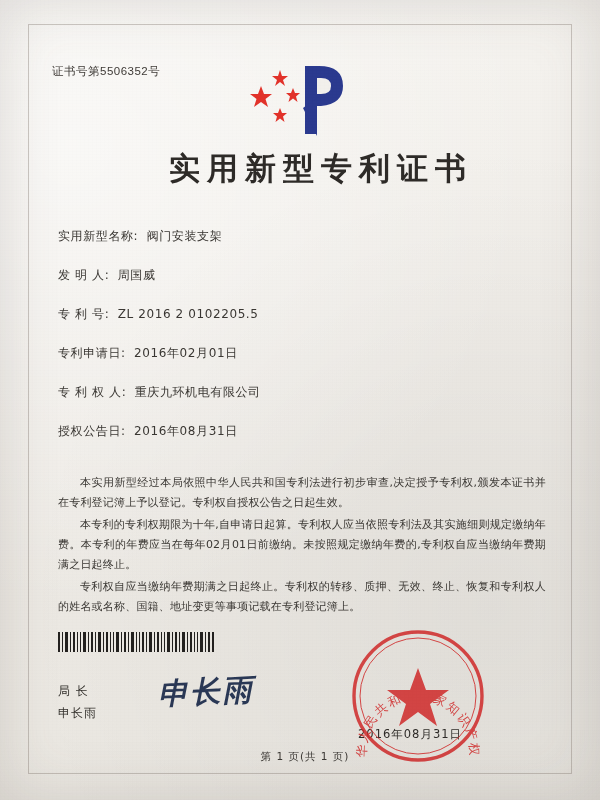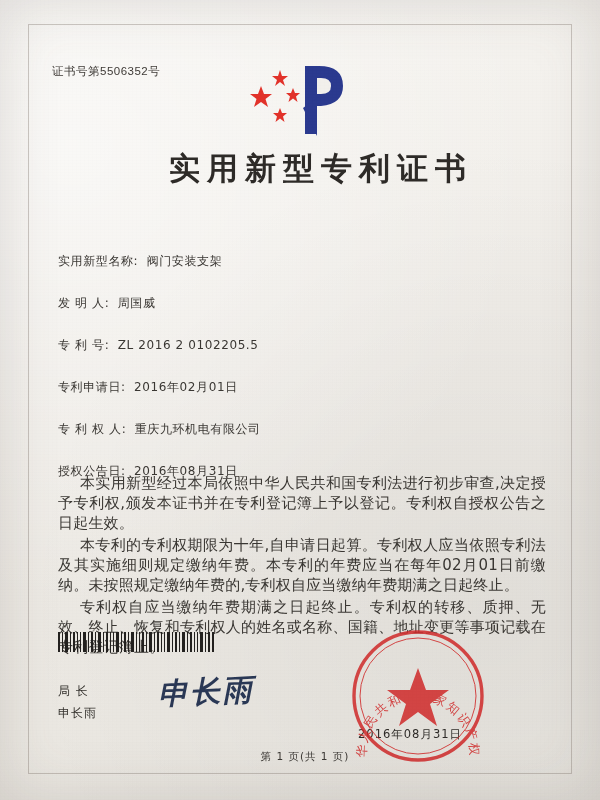--- a/index.html
+++ b/index.html
@@ -88,36 +88,35 @@
     left: 58px;
     top: 228px;
     width: 480px;
   }
   .field-row {
     font-size: 12px;
     color: #3a3733;
     margin-bottom: 22px;
     letter-spacing: 0.6px;
     white-space: nowrap;
-    margin-top: 25px;
   }
   .field-label {
     display: inline-block;
   }
   .field-value {
     display: inline-block;
     margin-left: 4px;
   }
 
   .body-text {
     position: absolute;
     left: 58px;
     top: 473px;
     width: 488px;
-    font-size: 15px;
+    font-size: 11px;
     line-height: 20px;
     color: #3a3733;
     text-align: justify;
     letter-spacing: 0.2px;
   }
   .body-text p {
     margin: 0 0 2px 0;
     text-indent: 22px;
   }
 

